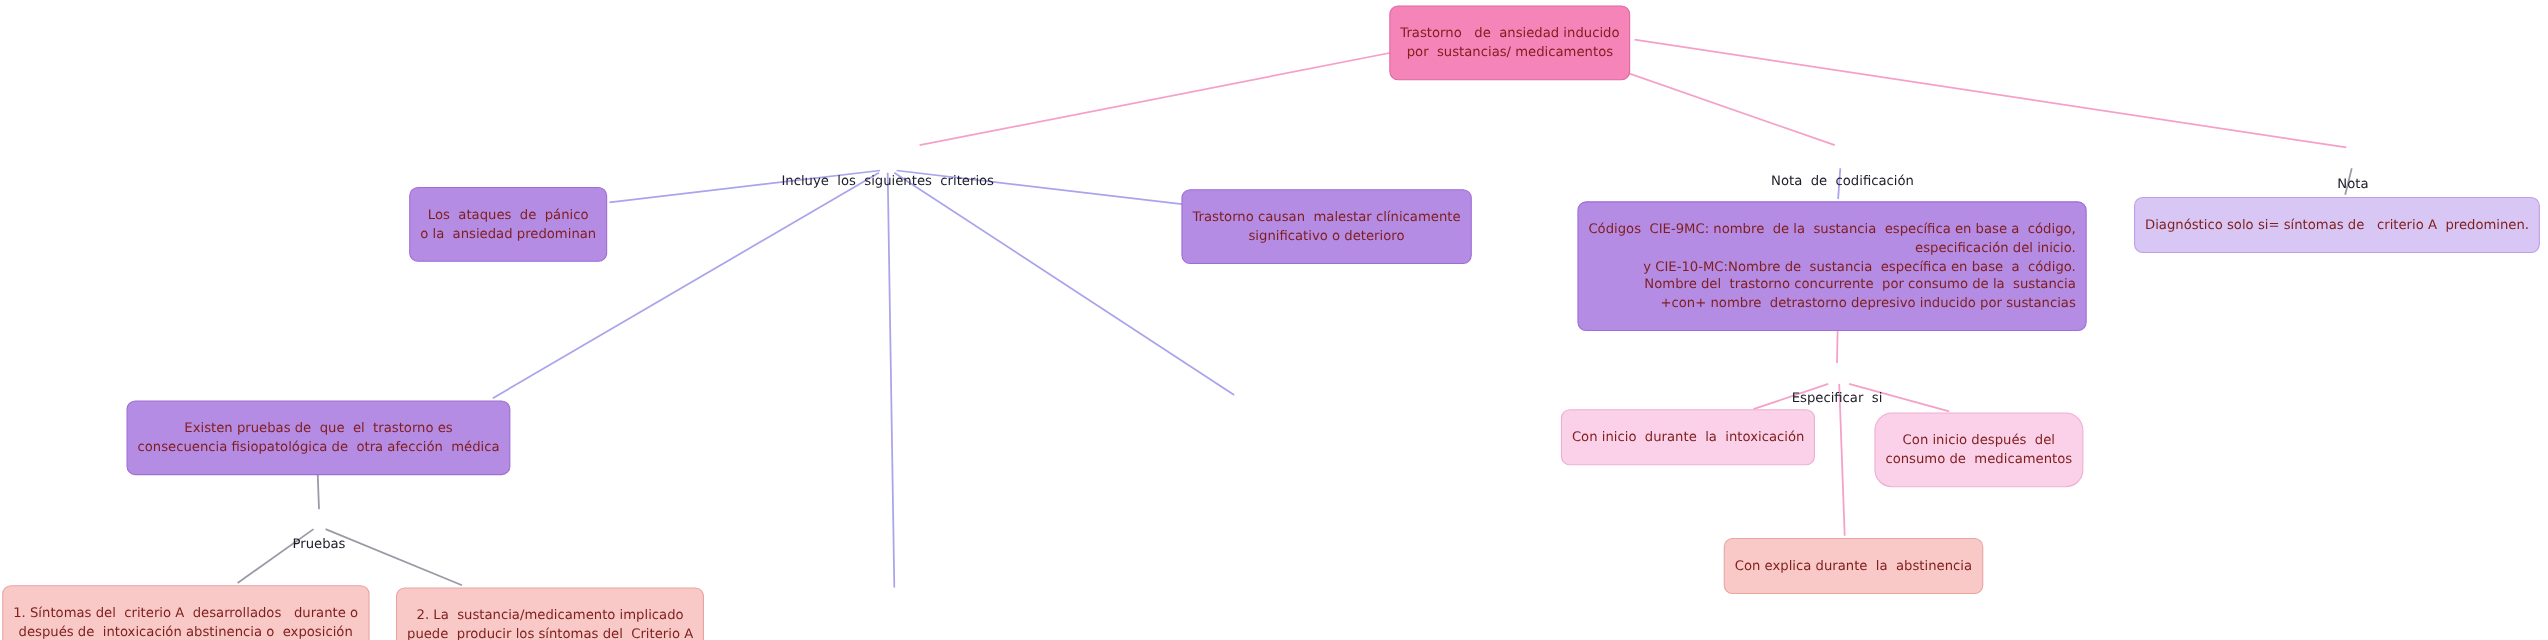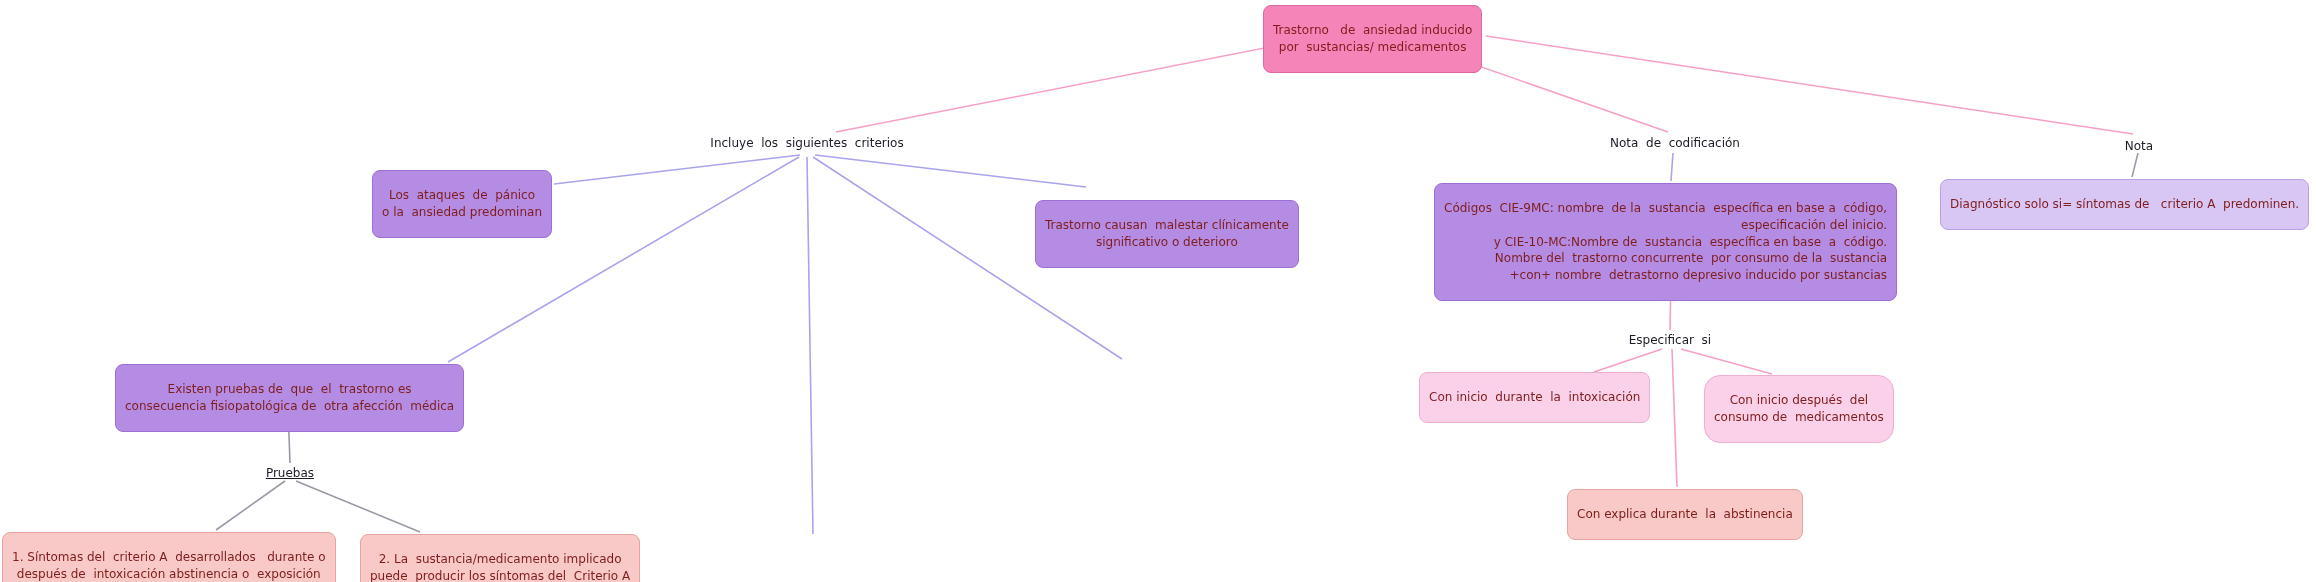--- a/index.html
+++ b/index.html
@@ -19,21 +19,21 @@
     white-space:pre;text-align:center;box-sizing:border-box;
   }
   .pink{background:#f584b8;border:1px solid #de66a2;}
   .purple{background:#b58ce4;border:1px solid #9d6ed3;}
   .lightpink{background:#fad1e8;border:1px solid #eeaed2;}
   .salmon{background:#f8c9c7;border:1px solid #e7a5a2;}
   .lavender{background:#d8c6f4;border:1px solid #bd9fe6;}
   .leftalign{text-align:right;}
   .plain{
     position:absolute;font-size:12px;line-height:1.3;color:#1c1c28;
-    transform:translateX(-50%);white-space:pre;
+    transform:translateX(-50%);white-space:pre;margin-top:21px;
   }
 </style>
 </head>
 <body>
 
 <div class="canvas">
 
   <svg class="wires" width="2316" height="582">
     <line class="lp" x1="1305" y1="40" x2="836" y2="132"></line>
     <line class="lp" x1="1430" y1="49" x2="1668" y2="132"></line>
@@ -59,29 +59,29 @@
 
   <div class="plain" style="left:807px;top:136px;">Incluye  los  siguientes  criterios</div>
 
   <div class="plain" style="left:1675px;top:136px;">Nota  de  codificación</div>
 
   <div class="plain" style="left:2139px;top:139px;">Nota</div>
 
   <div class="node purple" style="left:372px;top:170px;">Los  ataques  de  pánico
 o la  ansiedad predominan</div>
 
-  <div class="node purple" style="left:1035px;top:172px;margin-top:28px;">Trastorno causan  malestar clínicamente
+  <div class="node purple" style="left:1074px;top:172px;">Trastorno causan  malestar clínicamente
 significativo o deterioro</div>
 
   <div class="node purple" style="left:115px;top:364px;">Existen pruebas de  que  el  trastorno es
 consecuencia fisiopatológica de  otra afección  médica</div>
 
 
 
-  <div class="plain" style="left:290px;top:466px;text-decoration:underline;">Pruebas</div>
+  <div class="plain" style="left:290px;top:466px;">Pruebas</div>
 
   <div class="node salmon" style="left:2px;top:532px;">1. Síntomas del  criterio A  desarrollados   durante o
 después de  intoxicación abstinencia o  exposición</div>
 
   <div class="node salmon" style="left:360px;top:534px;">2. La  sustancia/medicamento implicado
 puede  producir los síntomas del  Criterio A</div>
 
   <div class="node purple leftalign" style="left:1434px;top:183px;">Códigos  CIE-9MC: nombre  de la  sustancia  específica en base a  código,
 especificación del inicio.
 y CIE-10-MC:Nombre de  sustancia  específica en base  a  código.

